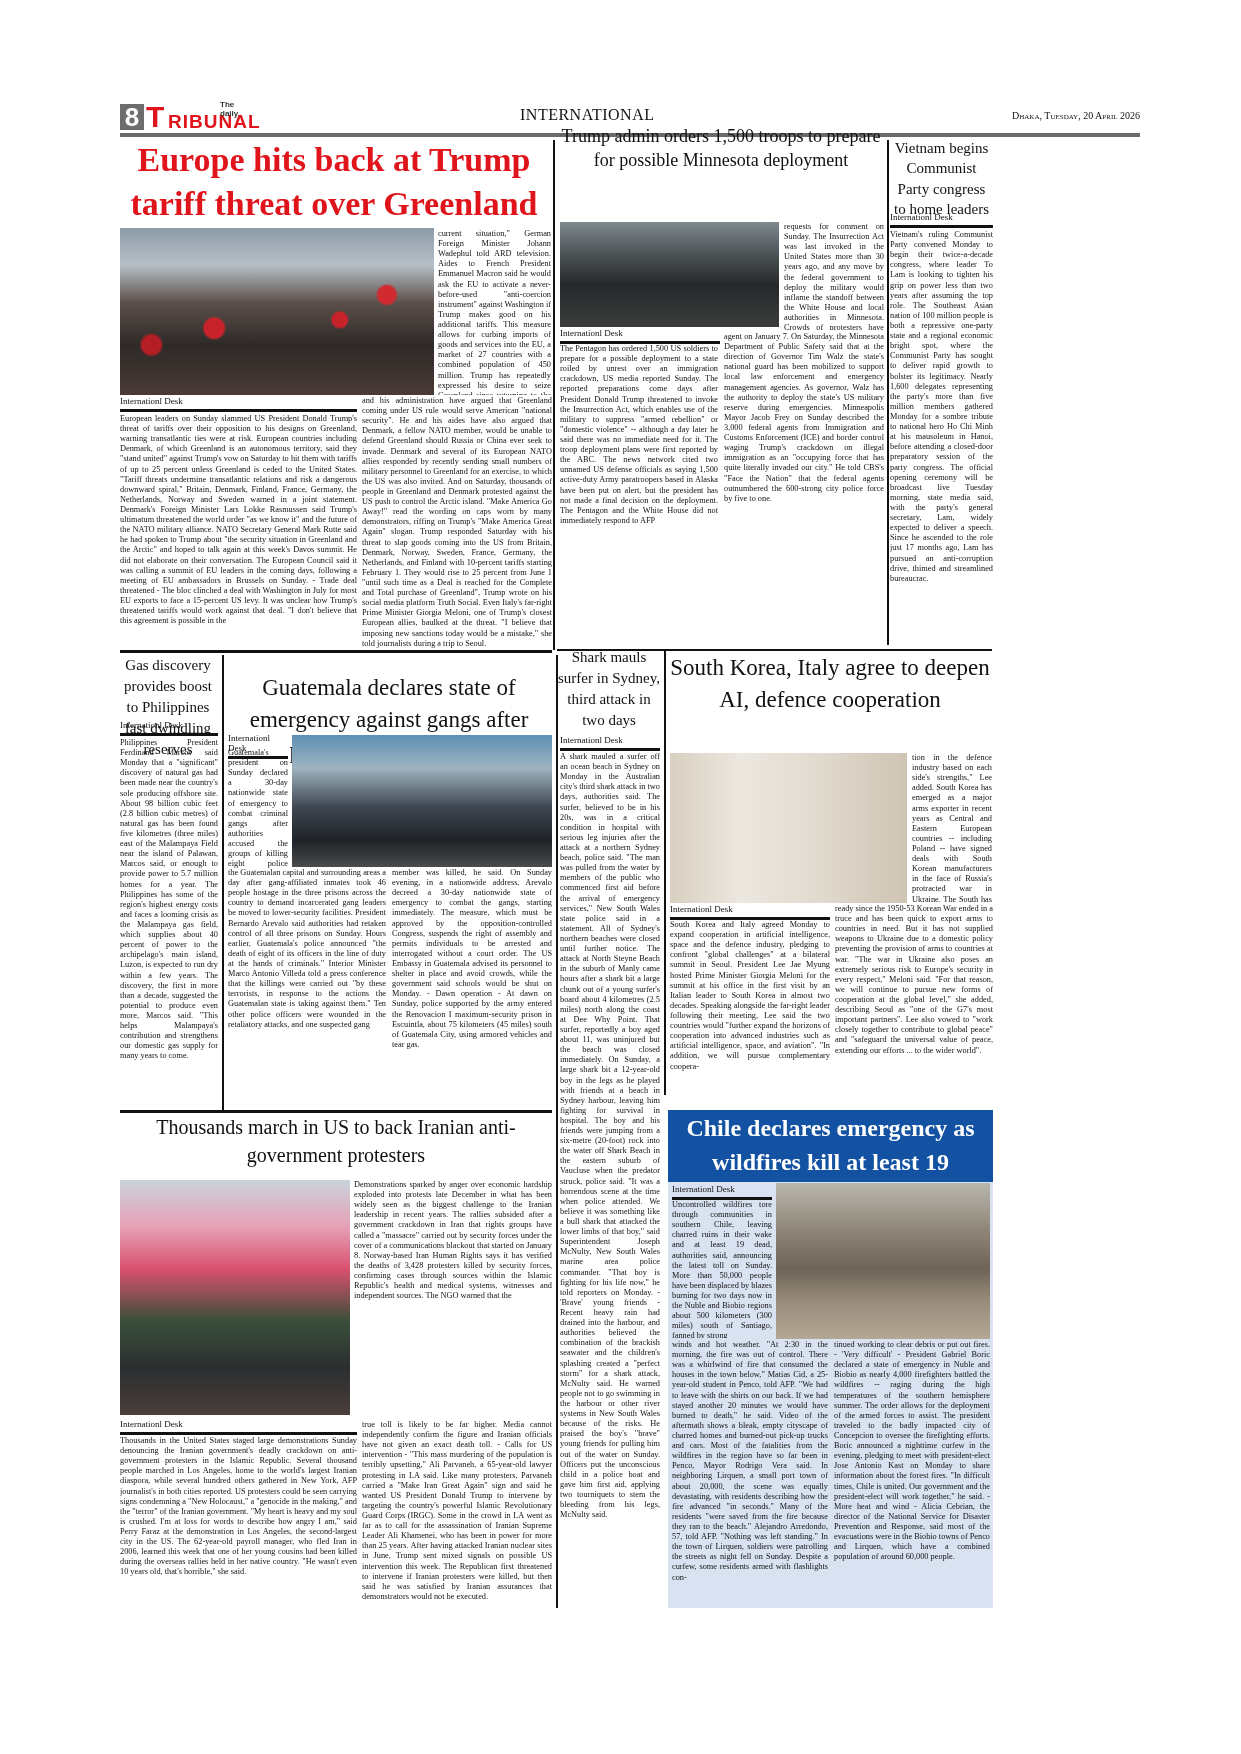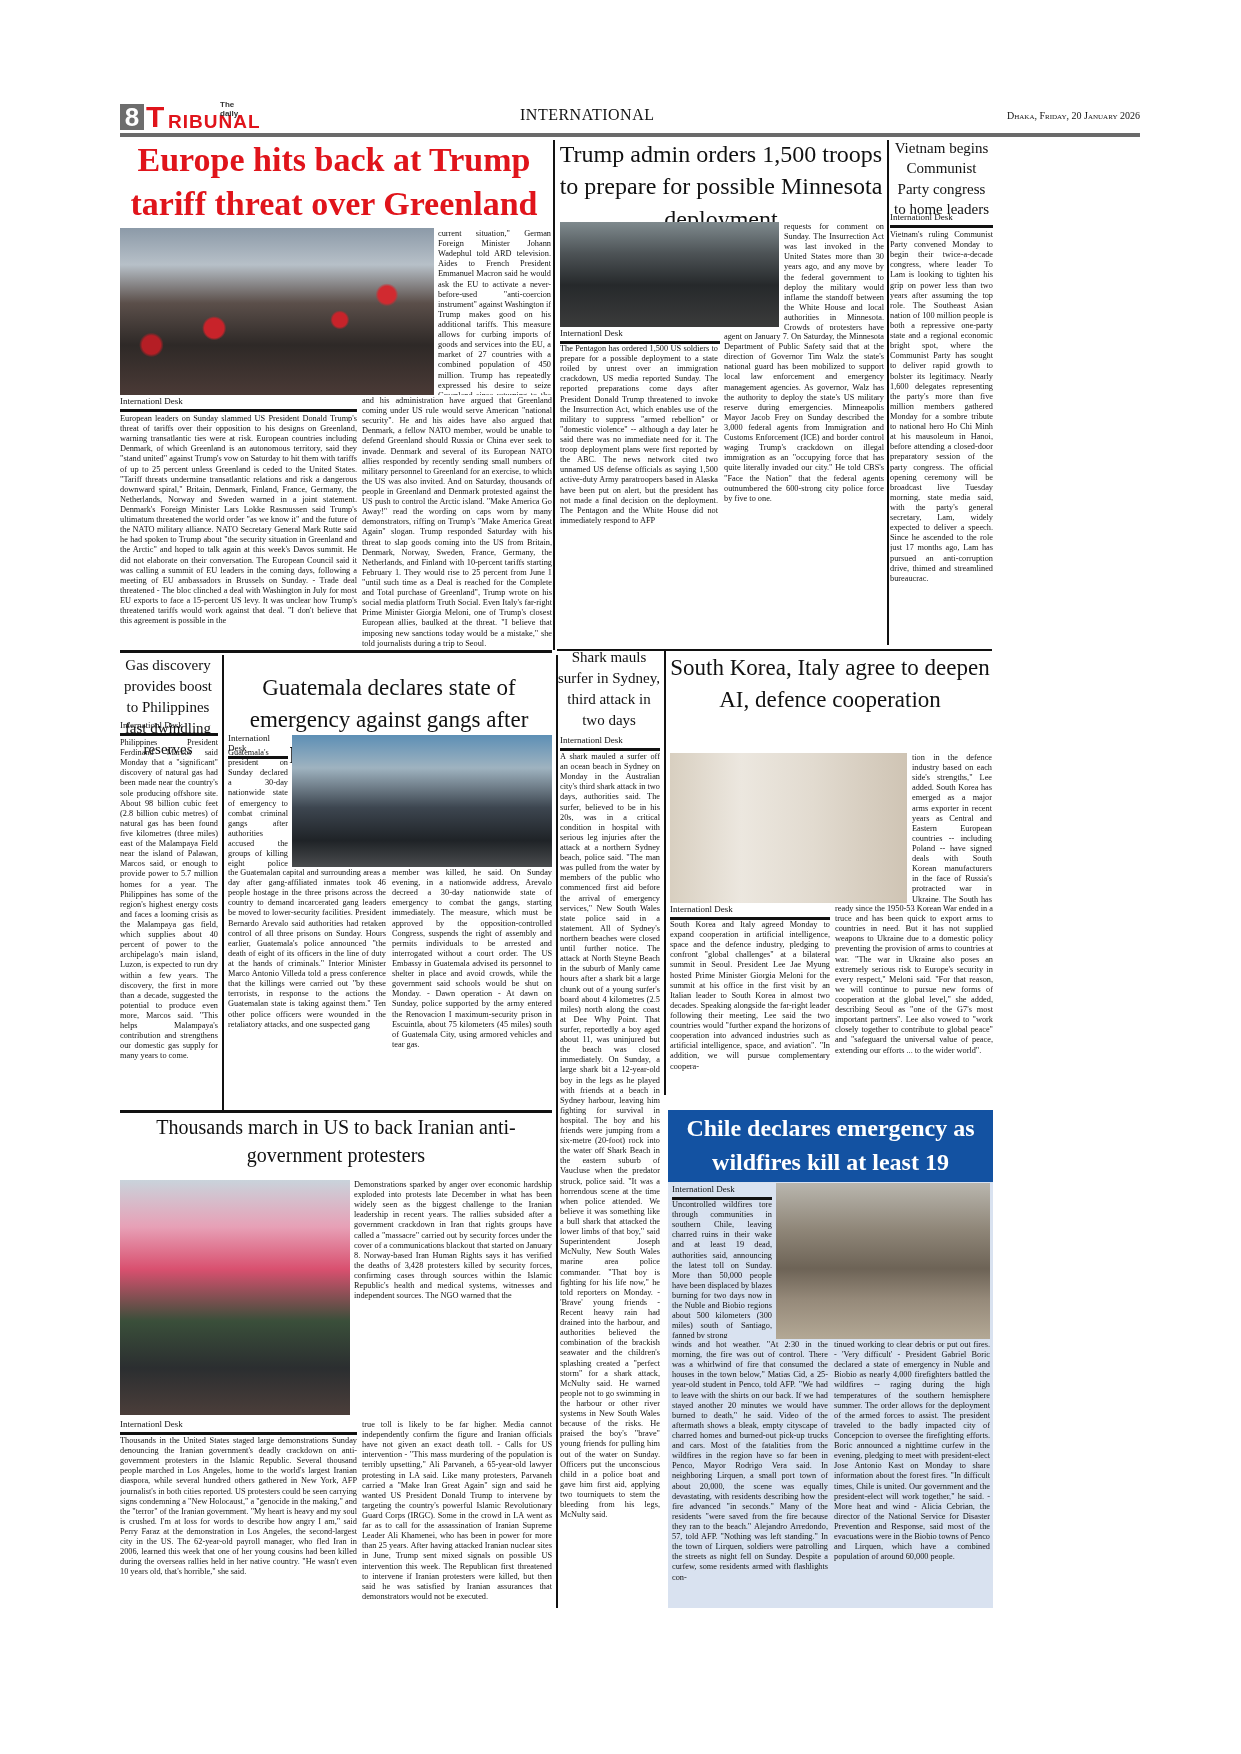--- a/index.html
+++ b/index.html
@@ -34,36 +34,36 @@
 <body>
 
 <div class="abs masthead">
   <div class="pg-num">8</div>
   <div class="logo">
     <span class="logo-t">T</span>
     <span class="logo-rest">RIBUNAL</span>
     <span class="logo-daily">The daily</span>
   </div>
   <div class="section-title">INTERNATIONAL</div>
-  <div class="dateline">Dhaka, Friday, 20 January 2026</div>
+  <div class="dateline">Dhaka, Tuesday, 20 April 2026</div>
 </div>
 <div class="abs rule-top"></div>
 
 <div class="abs hl" style="left:118px;top:138px;width:432px;font-size:34px;font-weight:bold;color:#e0141b;line-height:1.28;">Europe hits back at Trump tariff threat over Greenland</div>
 <div class="abs photo ph-crowd" style="left:120px;top:228px;width:314px;height:167px;"></div>
 <div class="abs body-text" style="left:438px;top:229px;width:113px;height:166px;overflow:hidden;">current situation," German Foreign Minister Johann Wadephul told ARD television. Aides to French President Emmanuel Macron said he would ask the EU to activate a never-before-used "anti-coercion instrument" against Washington if Trump makes good on his additional tariffs. This measure allows for curbing imports of goods and services into the EU, a market of 27 countries with a combined population of 450 million. Trump has repeatedly expressed his desire to seize Greenland since returning to the White House for a second term. His rhetoric towards that goal has hardened since he ordered a military operation against Venezuela early this month to capture its leader, Nicolas Maduro. - 'Blackmail' - Trump</div>
 <div class="abs" style="left:120px;top:396px;width:237px;">
   <div class="desk">Internationl Desk</div>
 </div>
 <div class="abs body-text" style="left:120px;top:414px;width:237px;height:240px;overflow:hidden;">European leaders on Sunday slammed US President Donald Trump's threat of tariffs over their opposition to his designs on Greenland, warning transatlantic ties were at risk. European countries including Denmark, of which Greenland is an autonomous territory, said they "stand united" against Trump's vow on Saturday to hit them with tariffs of up to 25 percent unless Greenland is ceded to the United States. "Tariff threats undermine transatlantic relations and risk a dangerous downward spiral," Britain, Denmark, Finland, France, Germany, the Netherlands, Norway and Sweden warned in a joint statement. Denmark's Foreign Minister Lars Lokke Rasmussen said Trump's ultimatum threatened the world order "as we know it" and the future of the NATO military alliance. NATO Secretary General Mark Rutte said he had spoken to Trump about "the security situation in Greenland and the Arctic" and hoped to talk again at this week's Davos summit. He did not elaborate on their conversation. The European Council said it was calling a summit of EU leaders in the coming days, following a meeting of EU ambassadors in Brussels on Sunday. - Trade deal threatened - The bloc clinched a deal with Washington in July for most EU exports to face a 15-percent US levy. It was unclear how Trump's threatened tariffs would work against that deal. "I don't believe that this agreement is possible in the</div>
 <div class="abs body-text" style="left:362px;top:396px;width:190px;height:258px;overflow:hidden;">and his administration have argued that Greenland coming under US rule would serve American "national security". He and his aides have also argued that Denmark, a fellow NATO member, would be unable to defend Greenland should Russia or China ever seek to invade. Denmark and several of its European NATO allies responded by recently sending small numbers of military personnel to Greenland for an exercise, to which the US was also invited. And on Saturday, thousands of people in Greenland and Denmark protested against the US push to control the Arctic island. "Make America Go Away!" read the wording on caps worn by many demonstrators, riffing on Trump's "Make America Great Again" slogan. Trump responded Saturday with his threat to slap goods coming into the US from Britain, Denmark, Norway, Sweden, France, Germany, the Netherlands, and Finland with 10-percent tariffs starting February 1. They would rise to 25 percent from June 1 "until such time as a Deal is reached for the Complete and Total purchase of Greenland", Trump wrote on his social media platform Truth Social. Even Italy's far-right Prime Minister Giorgia Meloni, one of Trump's closest European allies, baulked at the threat. "I believe that imposing new sanctions today would be a mistake," she told journalists during a trip to Seoul.</div>
 
 <div class="abs vline" style="left:553px;top:140px;height:510px;"></div>
 
-<div class="abs hl" style="left:558px;top:138px;width:326px;font-size:24px;line-height:1.35;">Trump admin orders 1,500 troops to prepare for possible Minnesota deployment</div>
+<div class="abs hl" style="left:558px;top:124px;width:326px;font-size:18px;line-height:1.35;">Trump admin orders 1,500 troops to prepare for possible Minnesota deployment</div>
 <div class="abs photo ph-police" style="left:560px;top:222px;width:219px;height:105px;"></div>
 <div class="abs body-text" style="left:784px;top:222px;width:100px;height:108px;overflow:hidden;">requests for comment on Sunday. The Insurrection Act was last invoked in the United States more than 30 years ago, and any move by the federal government to deploy the military would inflame the standoff between the White House and local authorities in Minnesota. Crowds of protesters have clashed with immigration officers in the midwestern state's main city of Minneapolis, particularly since the fatal shooting of a US woman by a federal</div>
 <div class="abs" style="left:560px;top:328px;width:160px;">
   <div class="desk">Internationl Desk</div>
 </div>
 <div class="abs body-text" style="left:560px;top:344px;width:158px;height:300px;overflow:hidden;">The Pentagon has ordered 1,500 US soldiers to prepare for a possible deployment to a state roiled by unrest over an immigration crackdown, US media reported Sunday. The reported preparations come days after President Donald Trump threatened to invoke the Insurrection Act, which enables use of the military to suppress "armed rebellion" or "domestic violence" -- although a day later he said there was no immediate need for it. The troop deployment plans were first reported by the ABC. The news network cited two unnamed US defense officials as saying 1,500 active-duty Army paratroopers based in Alaska have been put on alert, but the president has not made a final decision on the deployment. The Pentagon and the White House did not immediately respond to AFP</div>
 <div class="abs body-text" style="left:724px;top:332px;width:160px;height:312px;overflow:hidden;">agent on January 7. On Saturday, the Minnesota Department of Public Safety said that at the direction of Governor Tim Walz the state's national guard has been mobilized to support local law enforcement and emergency management agencies. As governor, Walz has the authority to deploy the state's US military reserve during emergencies. Minneapolis Mayor Jacob Frey on Sunday described the 3,000 federal agents from Immigration and Customs Enforcement (ICE) and border control waging Trump's crackdown on illegal immigration as an "occupying force that has quite literally invaded our city." He told CBS's "Face the Nation" that the federal agents outnumbered the 600-strong city police force by five to one.</div>
 
 <div class="abs vline" style="left:887px;top:140px;height:505px;"></div>
 

